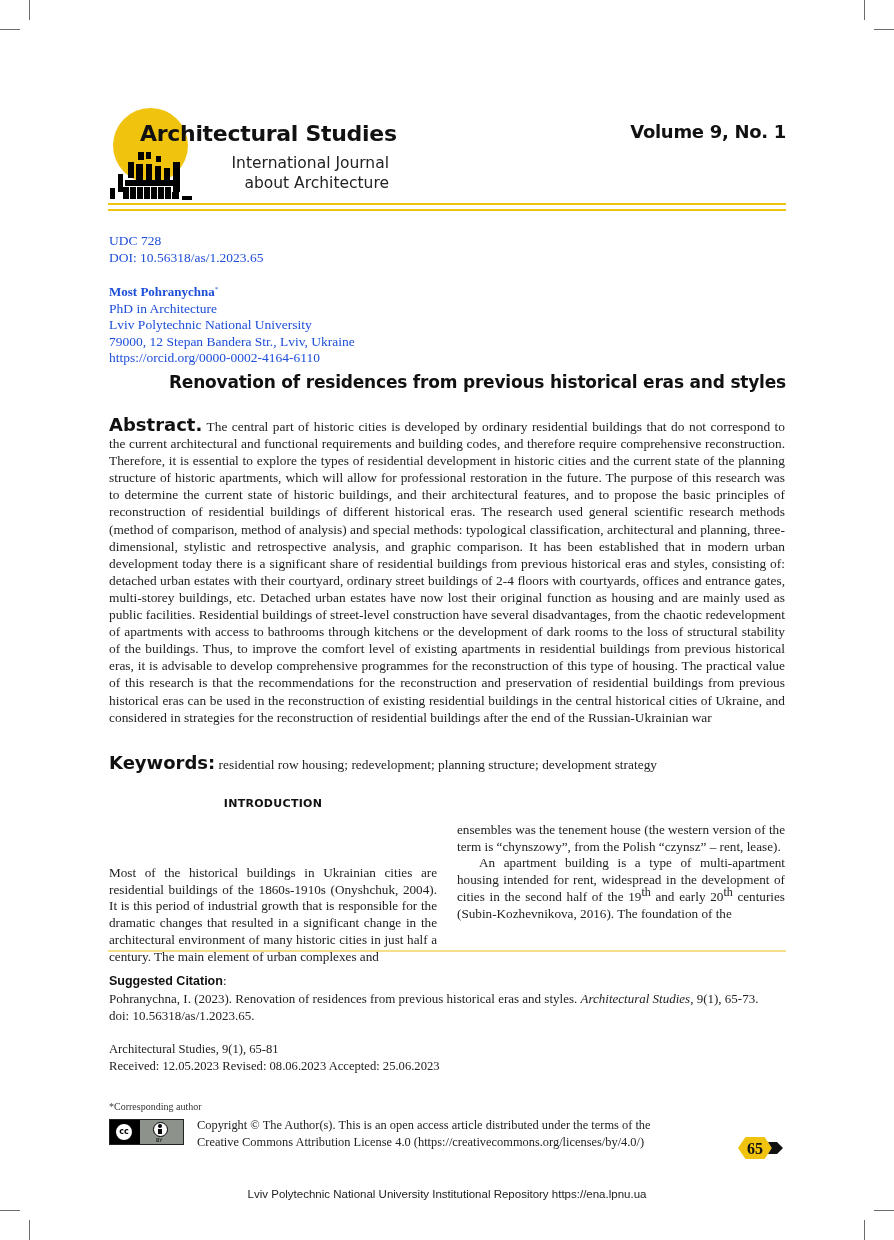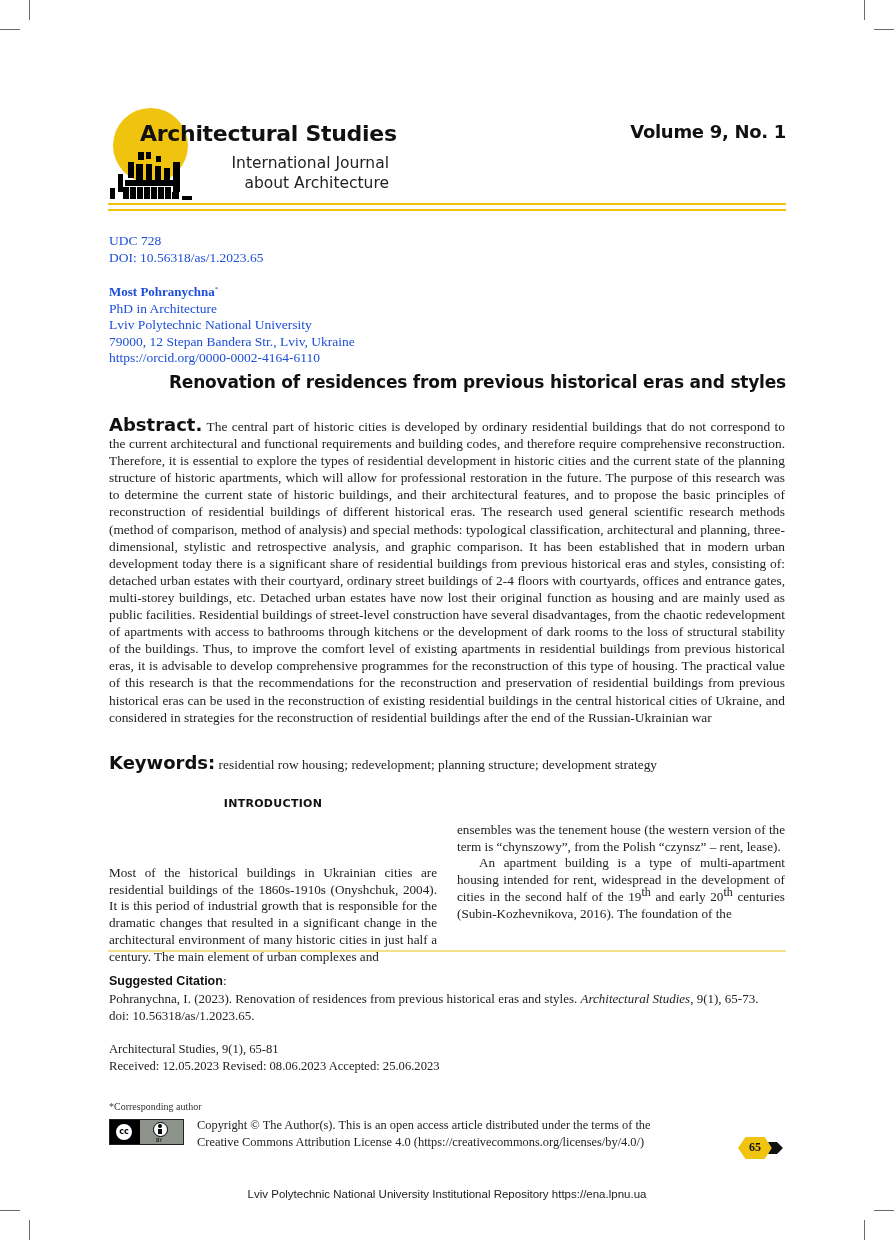--- a/index.html
+++ b/index.html
@@ -51,21 +51,21 @@
   .cc-badge .cc-circle { position: absolute; left: 4px; top: 2px; width: 20px; height: 20px; border-radius: 50%; background: #fff; border: 2px solid #000; color: #000; font-family: "DejaVu Sans", sans-serif; font-weight: bold; font-size: 8px; line-height: 16px; text-align: center; }
   .cc-badge .by-circle { position: absolute; left: 43px; top: 2px; width: 15px; height: 15px; border-radius: 50%; background: #fff; border: 1.5px solid #000; }
   .cc-badge .by-circle::before { content: ""; position: absolute; left: 4px; top: 1px; width: 4px; height: 4px; border-radius: 50%; background: #000; }
   .cc-badge .by-circle::after { content: ""; position: absolute; left: 4px; top: 6px; width: 4px; height: 5px; background: #000; }
   .cc-badge .by-text { position: absolute; left: 46px; top: 17px; font-family: "DejaVu Sans", sans-serif; font-size: 5px; color: #000; }
   .license { position: absolute; left: 197px; top: 1117px; font-size: 12.4px; line-height: 17px; color: #222; }
 
   .page-badge { position: absolute; left: 738px; top: 1137px; width: 46px; height: 22px; }
   .page-badge .hex { position: absolute; left: 0; top: 0; width: 34px; height: 22px; background: #f0c30f; clip-path: polygon(22% 0, 78% 0, 100% 50%, 78% 100%, 22% 100%, 0 50%); }
   .page-badge .arrow { position: absolute; left: 30px; top: 5px; width: 15px; height: 12px; background: #111; clip-path: polygon(0 0, 60% 0, 100% 50%, 60% 100%, 0 100%, 25% 50%); }
-  .page-badge .num { position: absolute; left: 0; top: 3px; width: 34px; text-align: center; font-family: "Liberation Serif", serif; font-weight: bold; font-size: 12px; color: #111; }
+  .page-badge .num { position: absolute; left: 0; top: 3px; width: 34px; text-align: center; font-family: "Liberation Serif", serif; font-weight: bold; font-size: 16px; color: #111; }
 
   .repo-footer { position: absolute; left: 0; top: 1188px; width: 894px; text-align: center; font-family: "Liberation Sans", sans-serif; font-size: 11.5px; color: #222; }
 </style>
 </head>
 <body>
 
 <div class="crop v" style="left:29px;top:0;"></div>
 <div class="crop h" style="left:0;top:29px;"></div>
 <div class="crop v" style="left:864px;top:0;"></div>
 <div class="crop h" style="left:874px;top:29px;"></div>

